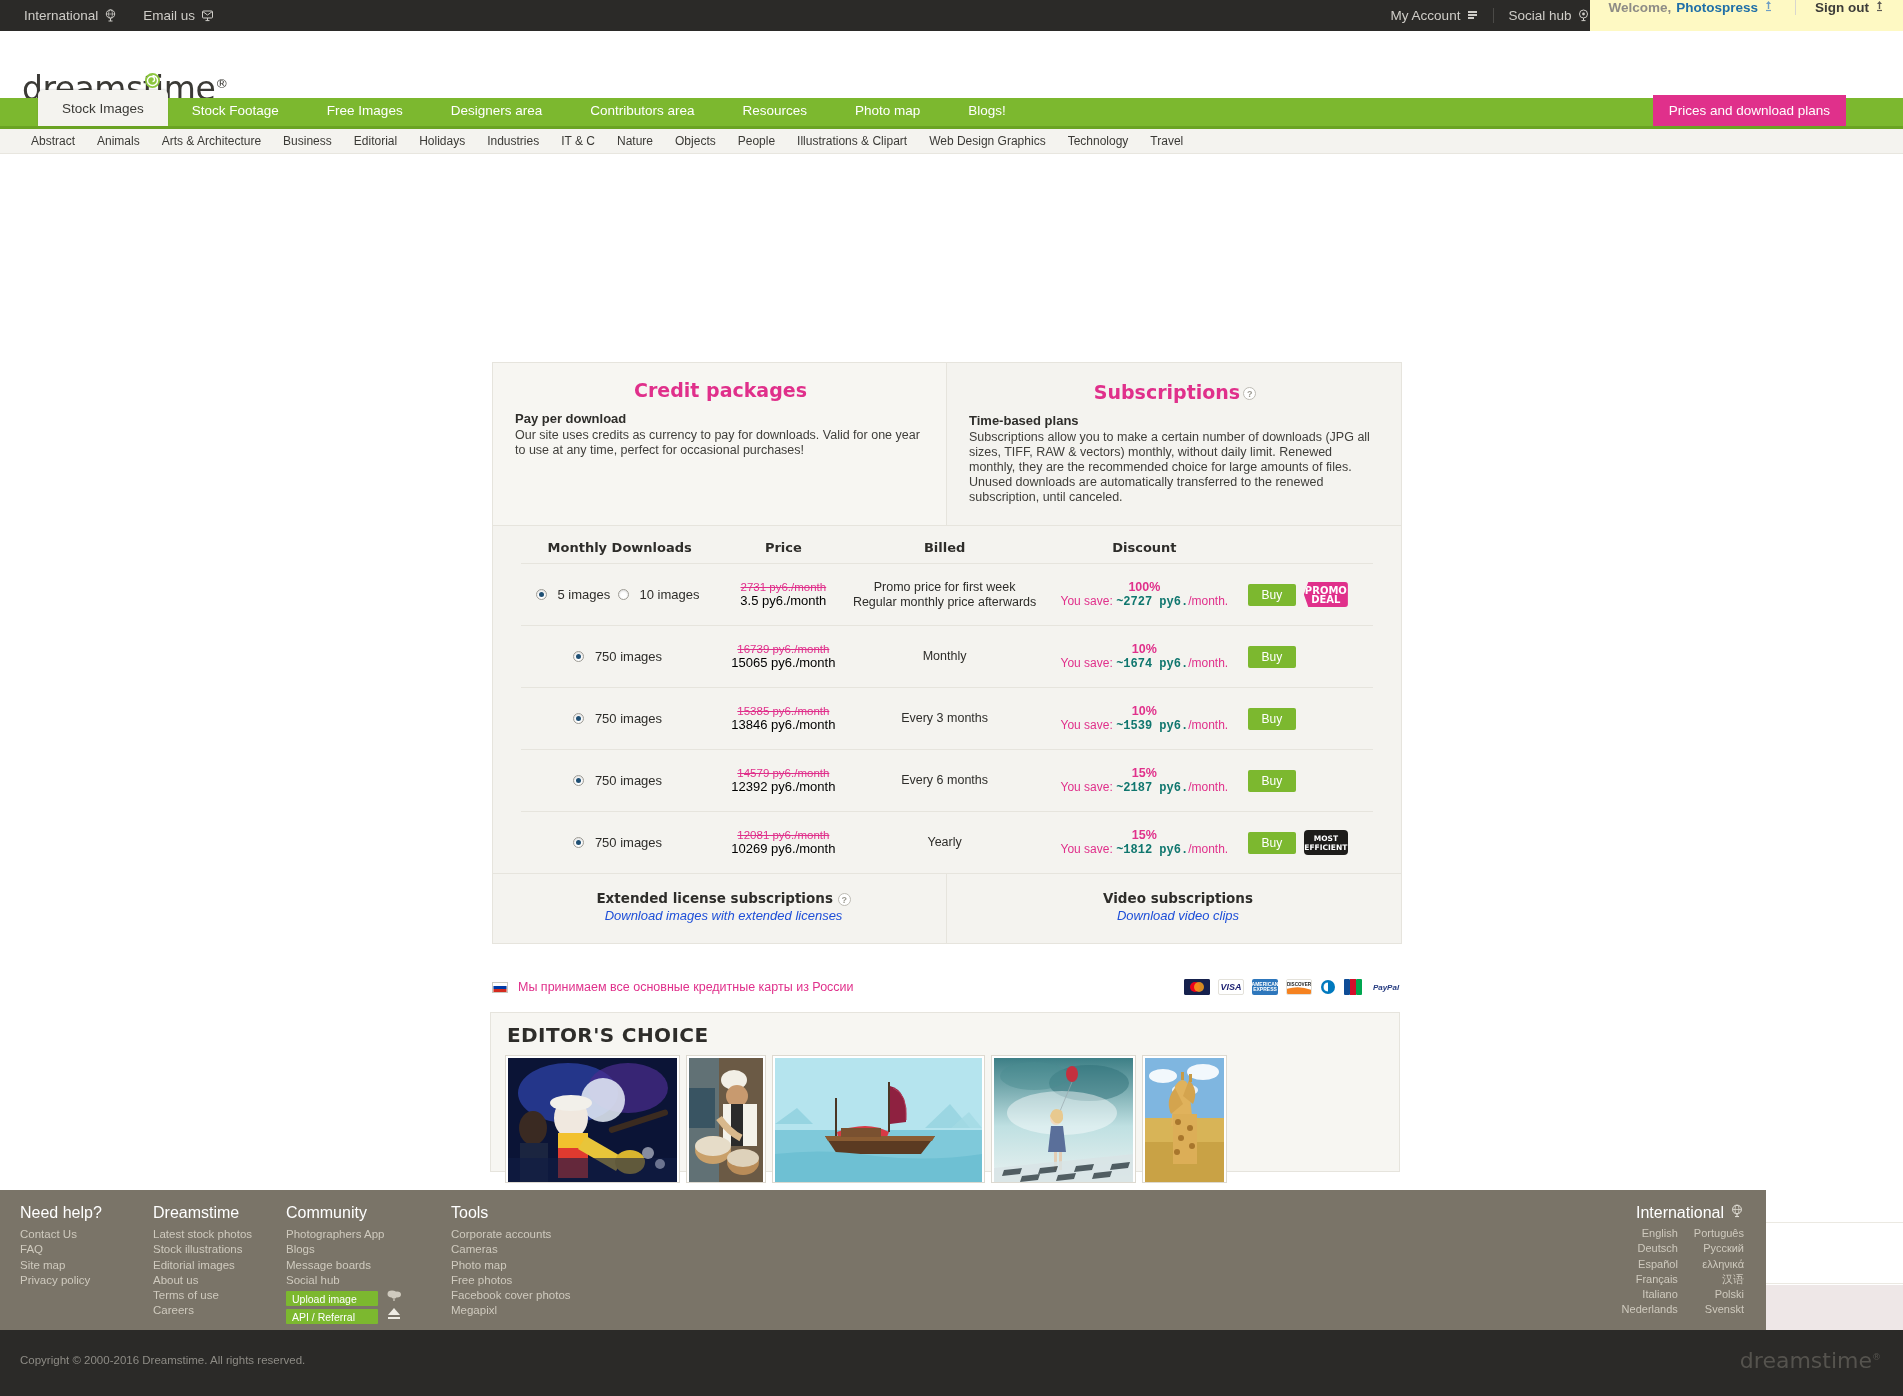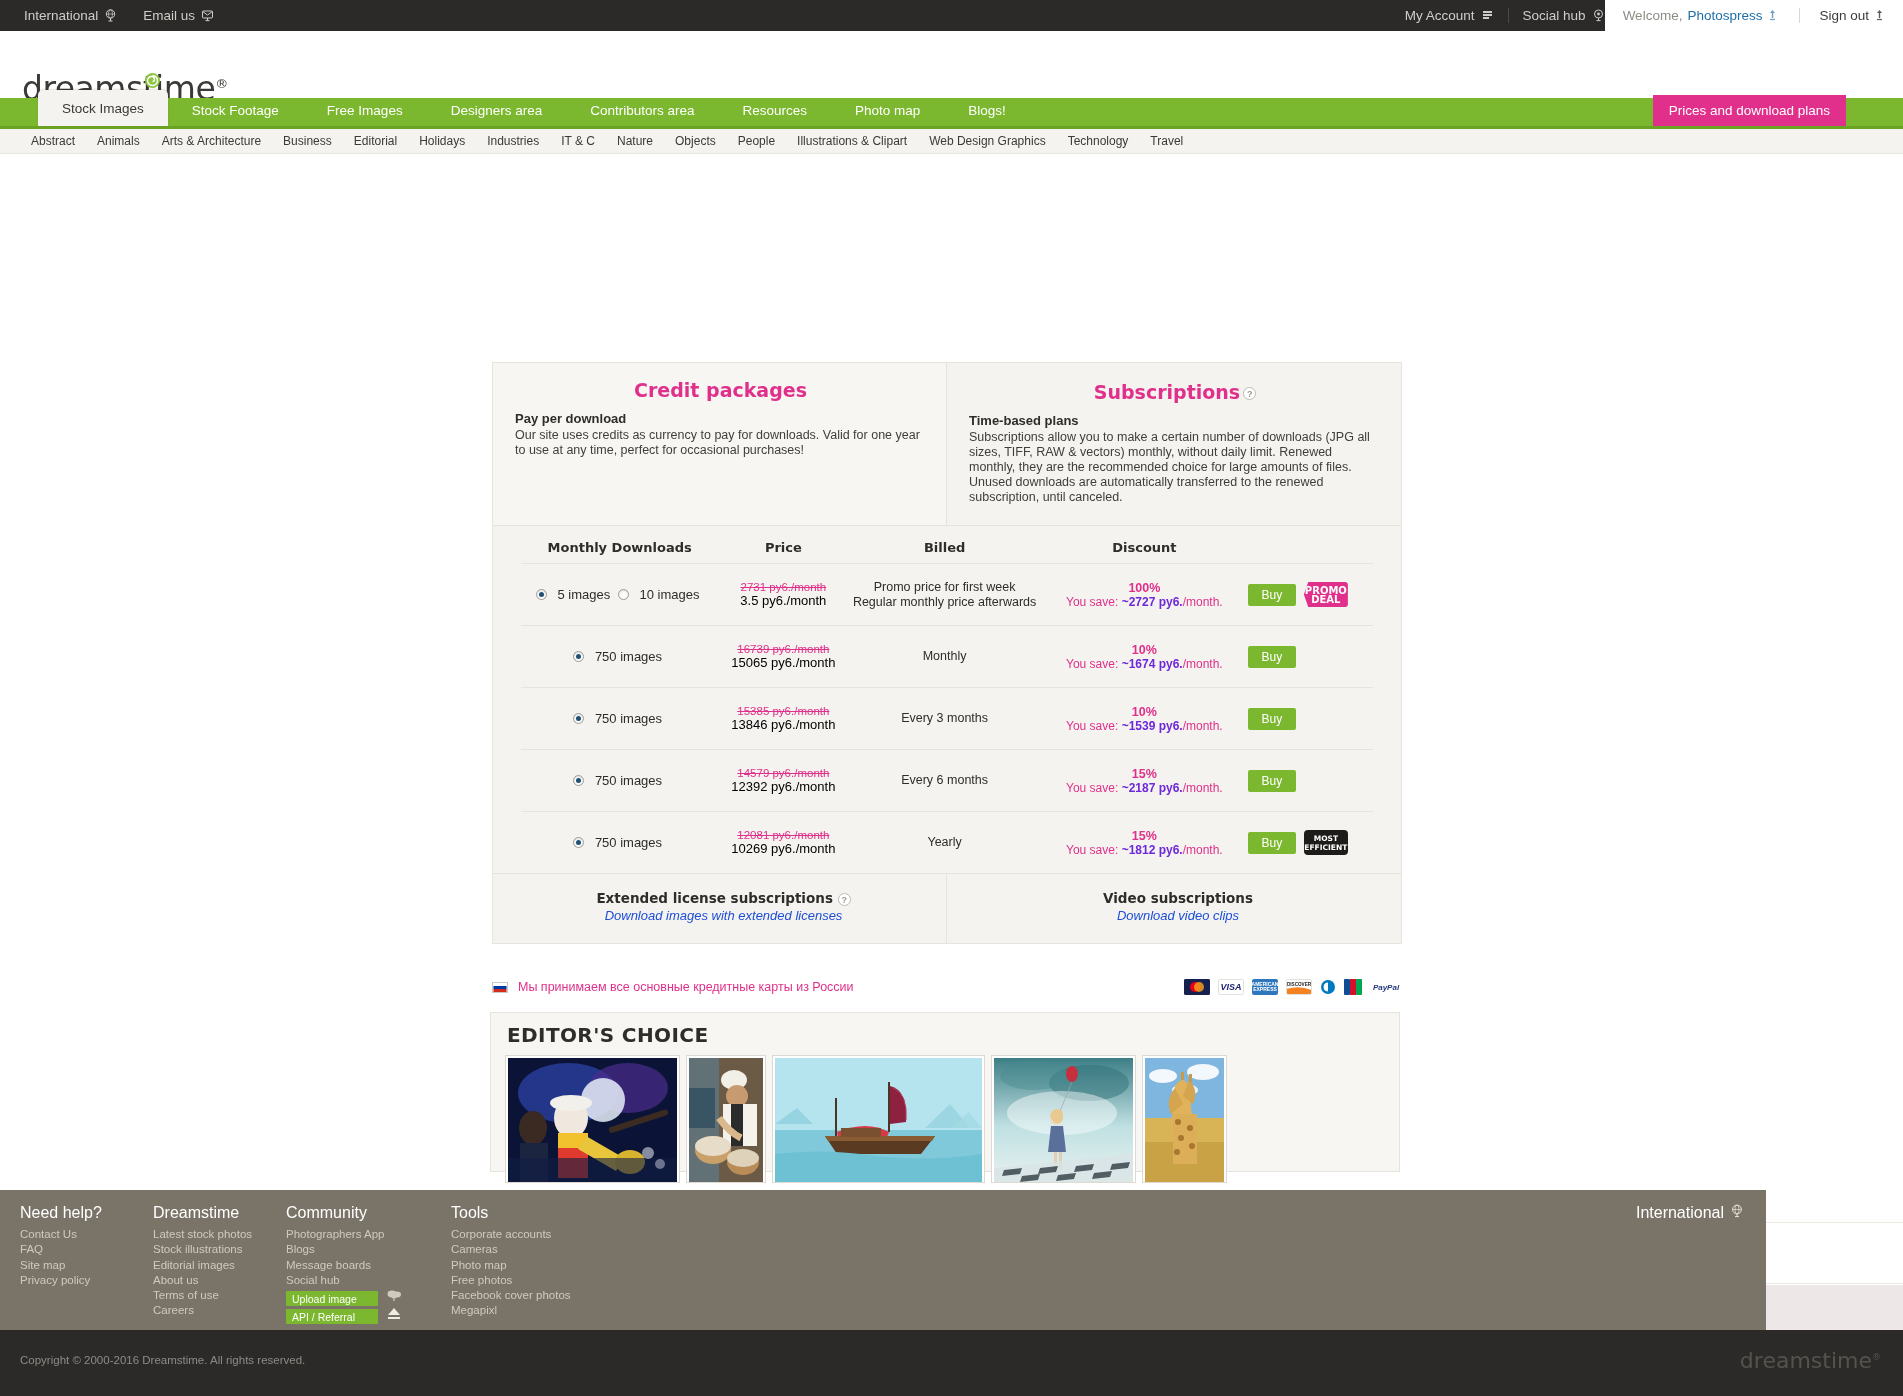--- a/index.html
+++ b/index.html
@@ -17,22 +17,22 @@
   .topbar {
     height:31px; background:#2b2a28; color:#cfcdc8;
     display:flex; align-items:center; position:relative;
     font-size:13.5px;
   }
   .topbar .left { display:flex; align-items:center; gap:26px; padding-left:24px; }
   .topbar .right { position:absolute; right:0; top:0; height:31px; display:flex; align-items:center; }
   .tb-item { display:flex; align-items:center; gap:6px; color:#cfcdc8; cursor:pointer; }
   .tb-sep { width:1px; height:15px; background:#4b4a47; margin:0 14px; }
   .welcome-box {
-    background:#ffffff; color:#8e8c86; height:31px; display:flex; align-items:center;
-    padding:0 16px 0 18px; gap:5px;
+    background:#fef9c3; color:#8e8c86; height:31px; display:flex; align-items:flex-start;
+    padding:0 16px 0 18px; gap:5px;font-weight:bold;
   }
   .welcome-box .uname { color:#1f6fa8; }
   .welcome-box .signout { color:#3d3c39; }
   .ico { display:inline-block; width:13px; height:13px; position:relative; }
   .ico svg { display:block; }
 
   
   .acct-panel {
     position:absolute; right:0; top:31px; width:383px; height:47px;
     background:#f4f3ef; border:1px solid #e3e1da; border-top:none;
@@ -142,21 +142,21 @@
     content:''; position:absolute; left:2px; top:2px; width:5px; height:5px;
     border-radius:50%; background:#1f4f73;
   }
   .dl-cell { text-align:center; font-size:13px; color:#2e2d2a; }
   .dl-cell .opt { margin:0 4px 0 7px; }
   .price-old { color:#e0308b; text-decoration:line-through; font-size:11.5px; display:block; }
   .price-new { color:#000000; font-size:13px; display:block; }
   .bill-cell { font-size:12.5px; color:#2e2d2a; line-height:15px; }
   .disc-pct  { color:#e0308b; font-weight:bold; font-size:12.5px; display:block; }
   .disc-save { color:#e0308b; font-size:12px; display:block; }
-  .disc-save b { color:#6d28d9; }
+  .disc-save b { color:#0f766e;font-family:Liberation Mono, monospace; }
   .buy-btn {
     background:#7cb82f; color:#fff; border:none; width:48px; height:22px;
     font-size:12px; border-radius:2px; cursor:pointer; font-family:"Liberation Sans", sans-serif;
   }
   .badge-promo {
     width:44px; height:25px; background:#e0308b; color:#fff; font-size:10px; font-weight:bold;
     line-height:9px; display:flex; flex-direction:column; align-items:center; justify-content:center;
     border-radius:3px; text-align:center;
     clip-path: polygon(10% 0,100% 0,100% 100%,10% 100%,0 50%);
     font-family:"DejaVu Sans", sans-serif;
@@ -838,20 +838,38 @@
       <h4>
         <span>International</span>
         <span><svg width="14" height="14" viewBox="0 0 14 14">
               <circle cx="7" cy="5.5" r="4.4" fill="none" stroke="#e8e5dd" stroke-width="1"></circle>
               <ellipse cx="7" cy="5.5" rx="2" ry="4.4" fill="none" stroke="#e8e5dd" stroke-width=".7"></ellipse>
               <line x1="2.6" y1="5.5" x2="11.4" y2="5.5" stroke="#e8e5dd" stroke-width=".7"></line>
               <line x1="7" y1="10" x2="7" y2="12.6" stroke="#e8e5dd" stroke-width="1"></line>
               <line x1="5" y1="12.6" x2="9" y2="12.6" stroke="#e8e5dd" stroke-width="1"></line>
             </svg></span>
       </h4>
+      <div class="langs">
+        <div class="langcol">
+          <a>English</a>
+          <a>Deutsch</a>
+          <a>Español</a>
+          <a>Français</a>
+          <a>Italiano</a>
+          <a>Nederlands</a>
+        </div>
+        <div class="langcol">
+          <a>Português</a>
+          <a>Русский</a>
+          <a>ελληνικά</a>
+          <a>汉语</a>
+          <a>Polski</a>
+          <a>Svenskt</a>
+        </div>
+      </div>
     </div>
   </div>
 </div>
 
 <div class="copy">
   <span class="txt">Copyright © 2000-2016 Dreamstime. All rights reserved.</span>
   <span class="logo2">
     <span>dreamstime</span><span class="reg">®</span>
   </span>
 </div>

